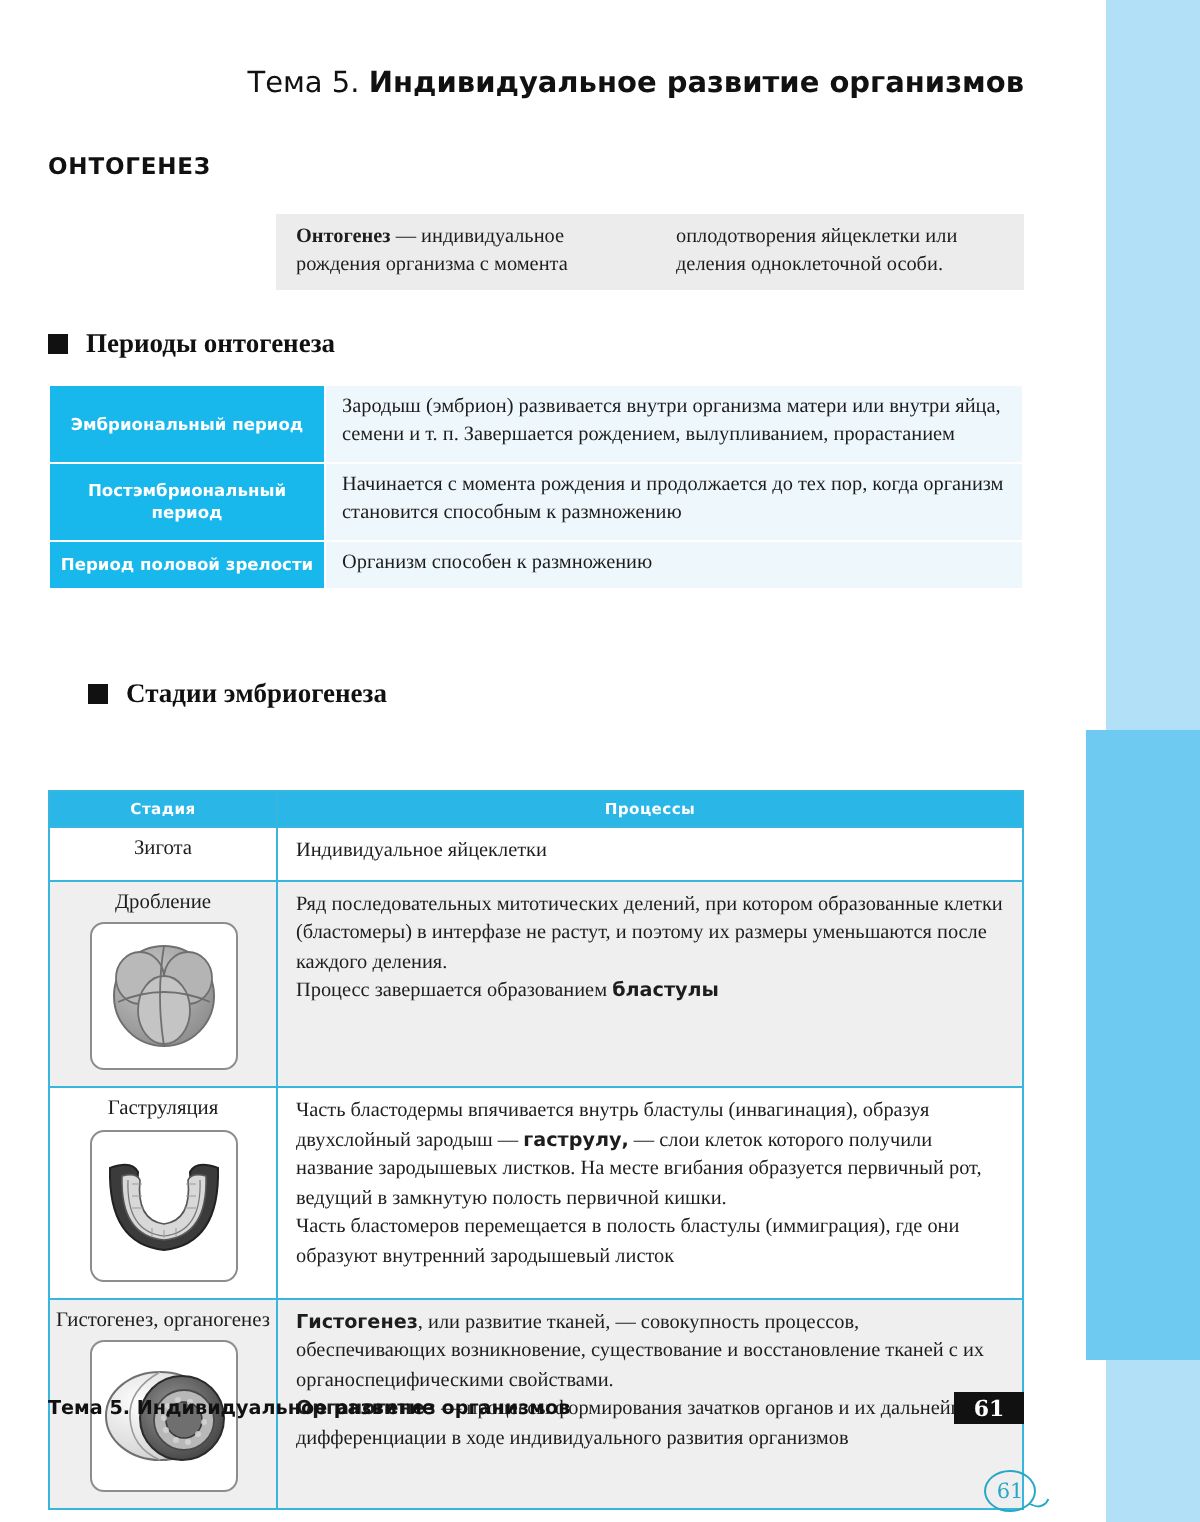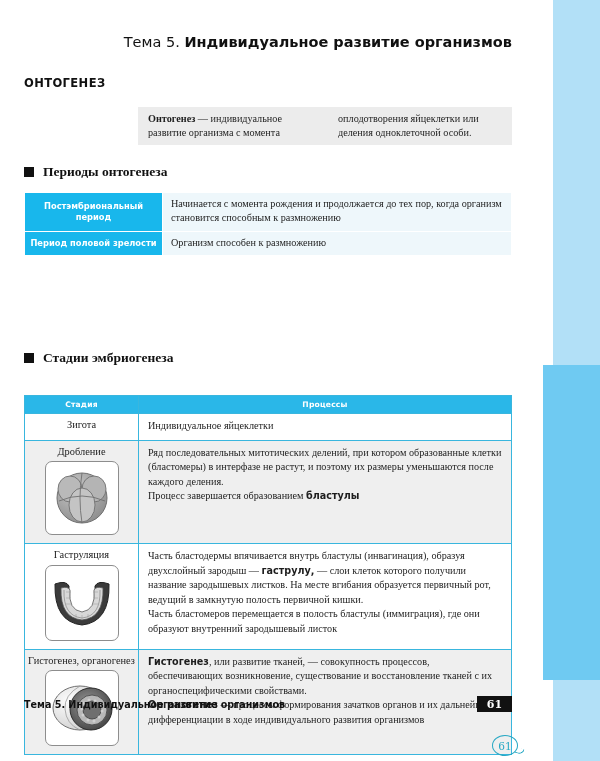--- a/index.html
+++ b/index.html
@@ -85,21 +85,21 @@
     align-items: center;
     gap: 9px;
   }
   .sub-head .bullet {
     display: inline-block;
     width: 10px;
     height: 10px;
     background: #111;
   }
   .sub-head-1 { top: 164px; }
-  .sub-head-2 { top: 350px; }
+  .sub-head-2 { top: 339px; margin-left: 20px; }
 
   
   .periods-table {
     position: absolute;
     top: 192px;
     left: 24px;
     width: 488px;
     border-collapse: collapse;
     table-layout: fixed;
   }
@@ -247,32 +247,36 @@
 
 <div class="page-head">
   <span class="lead">Тема 5.</span>
   <span class="bold">Индивидуальное развитие организмов</span>
 </div>
 
 <div class="ontogenez-label">ОНТОГЕНЕЗ</div>
 
 <div class="def-box">
   <div class="def-col left">
-    <span class="def-term">Онтогенез</span><span> — индивидуальное развитие организма с момента</span>
+    <span class="def-term">Онтогенез</span><span> — индивидуальное рождения организма с момента</span>
   </div>
   <div class="def-col right">оплодотворения яйцеклетки или деления одноклеточной особи.</div>
 </div>
 
 <div class="sub-head sub-head-1">
   <span class="bullet"></span>
   <span>Периоды онтогенеза</span>
 </div>
 
 <table class="periods-table">
   <tbody>
+    <tr>
+      <td class="pname">Эмбриональный период</td>
+      <td class="pdesc">Зародыш (эмбрион) развивается внутри организма матери или внутри яйца, семени и т. п. Завершается рождением, вылупливанием, прорастанием</td>
+    </tr>
     <tr>
       <td class="pname">Постэмбриональный период</td>
       <td class="pdesc">Начинается с момента рождения и продолжается до тех пор, когда организм становится способным к размножению</td>
     </tr>
     <tr>
       <td class="pname">Период половой зрелости</td>
       <td class="pdesc">Организм способен к размножению</td>
     </tr>
   </tbody>
 </table>

